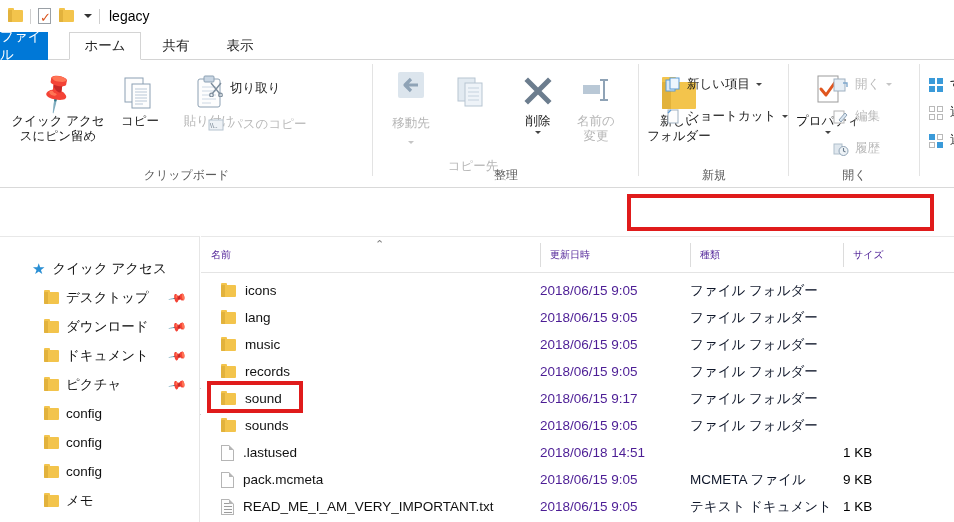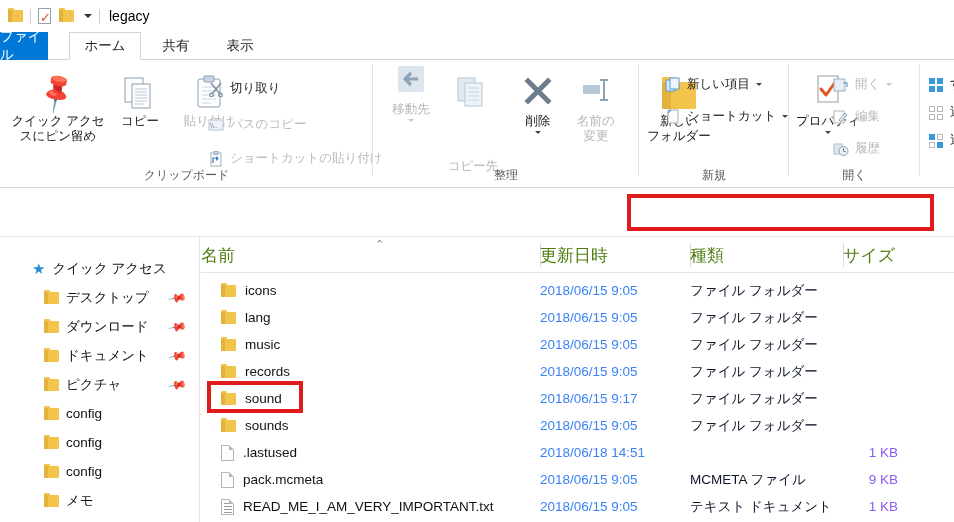--- a/index.html
+++ b/index.html
@@ -118,30 +118,30 @@
   .pin{ position:absolute; right:14px; top:8px; font-size:12px; color:#7c7c7c; transform:rotate(35deg); }
   .star{ color:#2a8fd4; font-size:15px; }
 
   .listpane{
     position:absolute;left:201px;top:236px;width:753px;height:286px;background:#fff;
     border-top:1px solid #e8e8e8; overflow:hidden;
   }
   .colhdr{ position:relative; height:36px; background:#fff; border-bottom:1px solid #e4e4e4; }
   .col{
     position:absolute;top:0;height:36px;display:flex;align-items:center;
-    font-size:17px;color:#4d7c0f;
+    font-size:10px;color:#4c1d95;padding-left:10px;
   }
   .coldiv{ position:absolute;top:6px;width:1px;height:24px;background:#dcdcdc; }
   .sortmark{ position:absolute; top:1px; font-size:11px; color:#7d7d7d; }
 
   .frow{ position:relative;height:27px;display:flex;align-items:center;font-size:13.5px;color:#111; }
   .fname{ position:absolute;left:20px;display:flex;align-items:center;gap:9px; }
-  .fdate{ position:absolute;left:339px;color:#3b82f6; }
+  .fdate{ position:absolute;left:339px;color:#4c1d95; }
   .ftype{ position:absolute;left:489px;color:#0f172a; }
-  .fsize{ position:absolute;left:642px;width:55px;text-align:right;color:#8b5cf6; }
+  .fsize{ position:absolute;left:642px;width:55px;color:#000000; }
 
   .filedoc{
     position:relative;width:13px;height:16px;background:#fefefe;border:1px solid #b5b5b5;
   }
   .filedoc::after{
     content:"";position:absolute;right:-1px;top:-1px;border-width:0 5px 5px 0;
     border-style:solid;border-color:#fff #fff #b5b5b5 #b5b5b5;
   }
   .filedoc.lines{ background:#fcfcfc; }
   .filedoc.lines .ln{
@@ -228,38 +228,27 @@
       <div class="smallrow dim" style="left:208px;top:56px;">
         <span class="ico16">
           <svg width="16" height="16" viewBox="0 0 16 16">
               <rect x="1" y="3" width="14" height="10" fill="#eef2f6" stroke="#b6c3cf"></rect>
               <text x="2" y="11" font-size="7" fill="#6e7d8c">\\..</text>
             </svg>
         </span>
         <span>パスのコピー</span>
       </div>
 
-      <div class="smallrow dim" style="left:208px;top:90px;">
-        <span class="ico16">
-          <svg width="16" height="16" viewBox="0 0 16 16">
-              <rect x="3" y="2" width="10" height="13" fill="#fdfdfd" stroke="#9fb0c0"></rect>
-              <rect x="6" y="0.5" width="4" height="3" fill="#c9d6e3" stroke="#9fb0c0"></rect>
-              <path d="M5 12 L5 7 L10 7" stroke="#3a7fc1" stroke-width="1.2" fill="none"></path>
-              <path d="M8 5 L11 7.5 L8 10 Z" fill="#3a7fc1"></path>
-            </svg>
-        </span>
-        <span>ショートカットの貼り付け</span>
-      </div>
 
       <div class="glabel" style="width:373px;">クリップボード</div>
       <div class="gsep"></div>
     </div>
 
     <div class="rgroup" style="left:373px;width:266px;">
-      <div class="bigbtn dim" style="left:8px;top:2px;width:60px;">
+      <div class="bigbtn dim" style="left:8px;top:8px;width:60px;gap:8px;">
         <svg width="34" height="40" viewBox="0 0 34 40">
           <rect x="4" y="4" width="26" height="26" rx="2" fill="#dce5ed"></rect>
           <path d="M24 17 L13 17 M17 11 L11 17 L17 23" stroke="#8fa3b6" stroke-width="3.2" fill="none" stroke-linejoin="round"></path>
         </svg>
         <span>移動先</span>
         <span class="caret-sm" style="border-top-color:#c5c5c5;margin-top:2px;"></span>
       </div>
 
       <div class="bigbtn dim" style="left:70px;top:14px;width:60px;gap:45px;">
         <svg width="34" height="40" viewBox="0 0 34 40">

